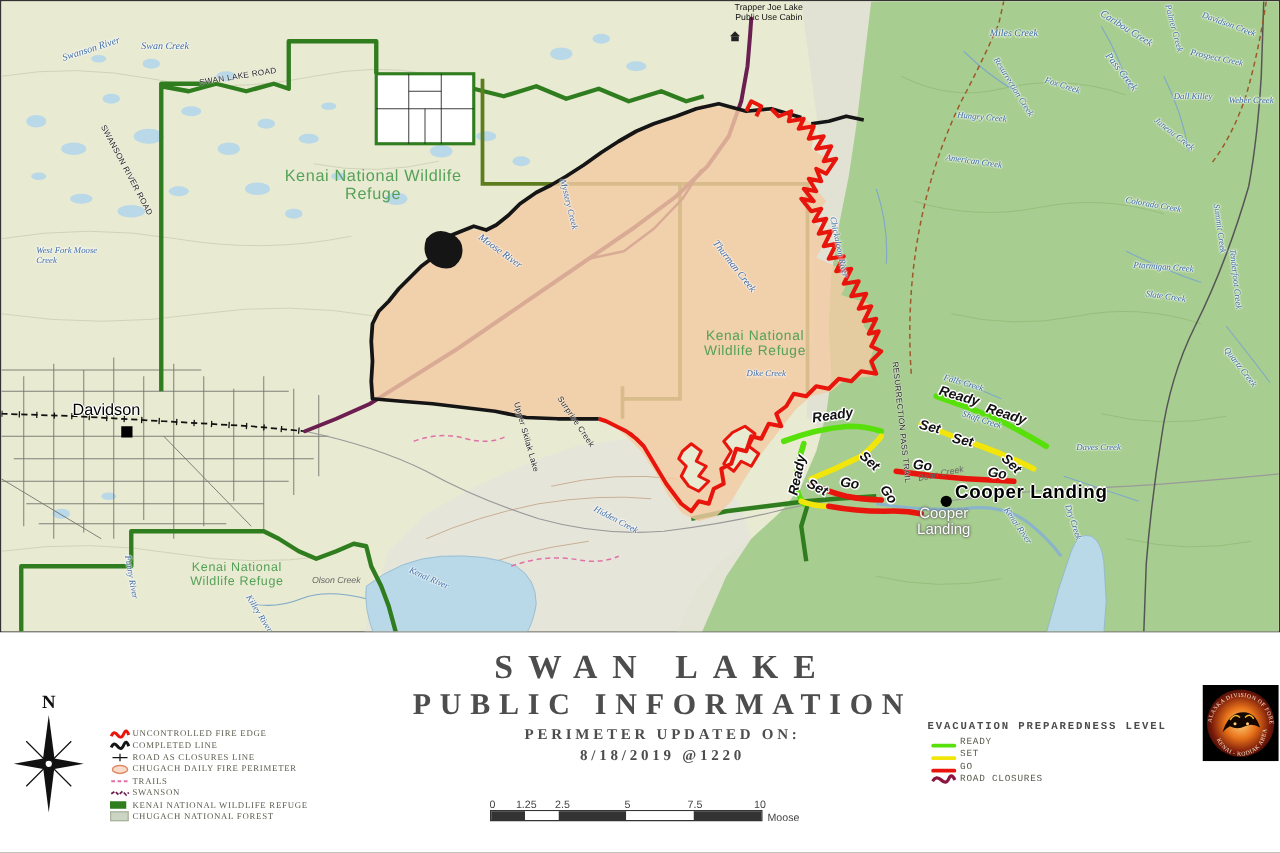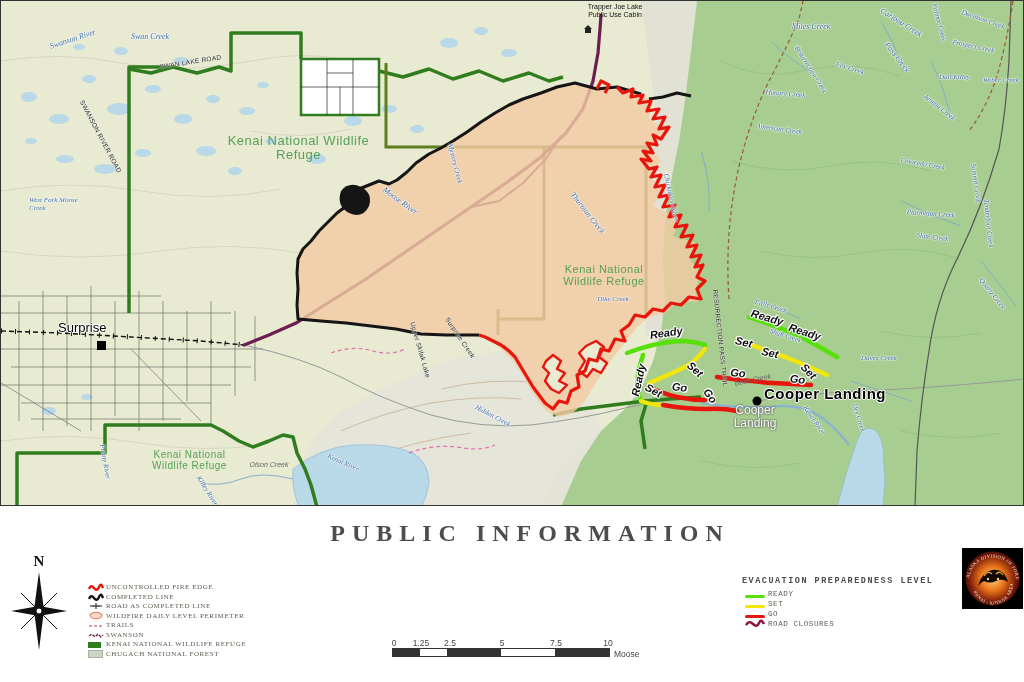--- a/index.html
+++ b/index.html
@@ -36,21 +36,21 @@
   .t3{font-size:12px;font-weight:bold;letter-spacing:3px;margin-top:9px;}
   .t4{font-size:12px;font-weight:bold;letter-spacing:3px;margin-top:2px;}
   .t5{font-size:12px;font-weight:bold;letter-spacing:3px;margin-top:2px;}
   .scalebar{position:absolute;left:392px;top:132px;width:240px;font-family:"Liberation Sans",sans-serif;}
   .ticks{position:relative;height:10px;font-size:8.5px;color:#444;}
   .ticks span{position:absolute;transform:translateX(-50%);}
   .bar{display:flex;height:7px;border:1px solid #333;width:216px;}
   .bar div{height:100%;}
   .miles{position:absolute;left:222px;top:11px;font-size:8.5px;color:#444;}
   .legend{position:absolute;left:88px;top:76px;font-family:"Liberation Serif",serif;}
-  .lrow{display:flex;align-items:flex-end;height:9px;margin-bottom:0.5px;}
+  .lrow{display:flex;align-items:center;height:9px;margin-bottom:0.5px;}
   .lrow .lic{width:18px;display:flex;justify-content:flex-start;align-items:center;}
   .lrow .ltx{font-size:7px;letter-spacing:.6px;color:#5c5c50;}
   .swatch{display:inline-block;width:13px;height:6px;}
   .evac{position:absolute;left:742px;top:70px;font-family:Liberation Mono, monospace;text-align:center;}
   .evtitle{font-size:8.5px;font-weight:bold;letter-spacing:1.5px;color:#4c4c4c;margin-bottom:3px;}
   .evrow{display:flex;align-items:center;height:10px;}
   .evrow .lic{width:26px;}
   .evrow .ltx{font-size:7.5px;letter-spacing:.6px;color:#5c5c50;}
   .bar3{display:inline-block;width:20px;height:3.5px;border-radius:2px;}
   .compass{position:absolute;left:8px;top:46px;}
@@ -238,27 +238,27 @@
 
       <rect x="96" y="340" width="9" height="9" fill="#000"></rect>
       <circle cx="756" cy="400" r="4.5" fill="#000"></circle>
       <g>
         <rect x="584" y="28" width="6" height="4" fill="#222"></rect>
         <path d="M 583,28 L 587,24 L 591,28 Z" fill="#222"></path>
       </g>
     </svg>
 
     <div class="mlab creek" style="left:48px;top:42px;transform:rotate(-18deg)">Swanson River</div>
-    <div class="mlab creek" style="left:130px;top:32px">Swan Creek</div>
+    <div class="mlab creek" style="left:112px;top:32px">Swan Creek</div>
     <div class="mlab roadlbl" style="left:158px;top:62px;transform:rotate(-9deg)">SWAN LAKE ROAD</div>
     <div class="mlab roadlbl" style="left:84px;top:98px;transform:rotate(62deg)">SWANSON RIVER ROAD</div>
     <div class="mlab grnlbl" style="left:215px;top:133px;width:165px">Kenai National Wildlife Refuge</div>
     <div class="mlab grnlbl md" style="left:548px;top:262px;width:110px">Kenai National Wildlife Refuge</div>
     <div class="mlab grnlbl smg" style="left:136px;top:448px;width:105px">Kenai National Wildlife Refuge</div>
-    <div class="mlab town" style="left:57px;top:320px">Surprise</div>
+    <div class="mlab town" style="left:57px;top:320px">Davidson</div>
     <div class="mlab tinyblk" style="left:583px;top:2px;width:62px">Trapper Joe Lake Public Use Cabin</div>
     <div class="mlab creek" style="left:385px;top:185px;transform:rotate(36deg)">Moose River</div>
     <div class="mlab creek sm" style="left:452px;top:142px;transform:rotate(76deg)">Mystery Creek</div>
     <div class="mlab creek" style="left:574px;top:190px;transform:rotate(52deg)">Thurman Creek</div>
     <div class="mlab creek sm" style="left:593px;top:295px;width:38px;white-space:normal;text-align:center">Dike Creek</div>
     <div class="mlab creek sm" style="left:755px;top:298px;transform:rotate(16deg)">Falls Creek</div>
     <div class="mlab creek sm" style="left:770px;top:327px;transform:rotate(18deg)">Shaft Creek</div>
     <div class="mlab creek" style="left:790px;top:22px;width:40px;white-space:normal;text-align:center">Miles Creek</div>
     <div class="mlab creek" style="left:882px;top:6px;transform:rotate(32deg)">Caribou Creek</div>
     <div class="mlab creek" style="left:888px;top:40px;transform:rotate(52deg)">Pass Creek</div>
@@ -336,29 +336,29 @@
             </svg>
           </span>
         <span class="ltx">COMPLETED LINE</span>
       </div>
       <div class="lrow">
         <span class="lic">
           <svg width="16" height="8">
               <path d="M2,4 H6 M10,4 H14 M8,1 V7 M5,4 H11" stroke="#151515" stroke-width="1" fill="none"></path>
             </svg>
           </span>
-        <span class="ltx">ROAD AS COMPLETED LINE</span>
+        <span class="ltx">ROAD AS CLOSURES LINE</span>
       </div>
       <div class="lrow">
         <span class="lic">
           <svg width="16" height="9">
               <ellipse cx="8" cy="4.5" rx="6" ry="3.2" fill="#f6dcc9" stroke="#e08a6a" stroke-width="1.2"></ellipse>
             </svg>
           </span>
-        <span class="ltx">WILDFIRE DAILY LEVEL PERIMETER</span>
+        <span class="ltx">CHUGACH DAILY FIRE PERIMETER</span>
       </div>
       <div class="lrow">
         <span class="lic">
           <svg width="16" height="6">
               <path d="M1,3 H15" stroke="#e070a8" stroke-width="1.6" stroke-dasharray="3,2" fill="none"></path>
             </svg>
           </span>
         <span class="ltx">TRAILS</span>
       </div>
       <div class="lrow">
@@ -377,21 +377,24 @@
       </div>
       <div class="lrow">
         <span class="lic">
             <span class="swatch" style="background:#ccd5c3;border:0.5px solid #aab3a0"></span>
           </span>
         <span class="ltx">CHUGACH NATIONAL FOREST</span>
       </div>
     </div>
 
     <div class="titleblock">
+      <div class="t1">SWAN LAKE</div>
       <div class="t2">PUBLIC INFORMATION</div>
+      <div class="t4">PERIMETER UPDATED ON:</div>
+      <div class="t5">8/18/2019 @1220</div>
     </div>
 
     <div class="scalebar">
       <div class="ticks">
         <span style="left:2px">0</span>
         <span style="left:29px">1.25</span>
         <span style="left:58px">2.5</span>
         <span style="left:110px">5</span>
         <span style="left:164px">7.5</span>
         <span style="left:216px">10</span>

